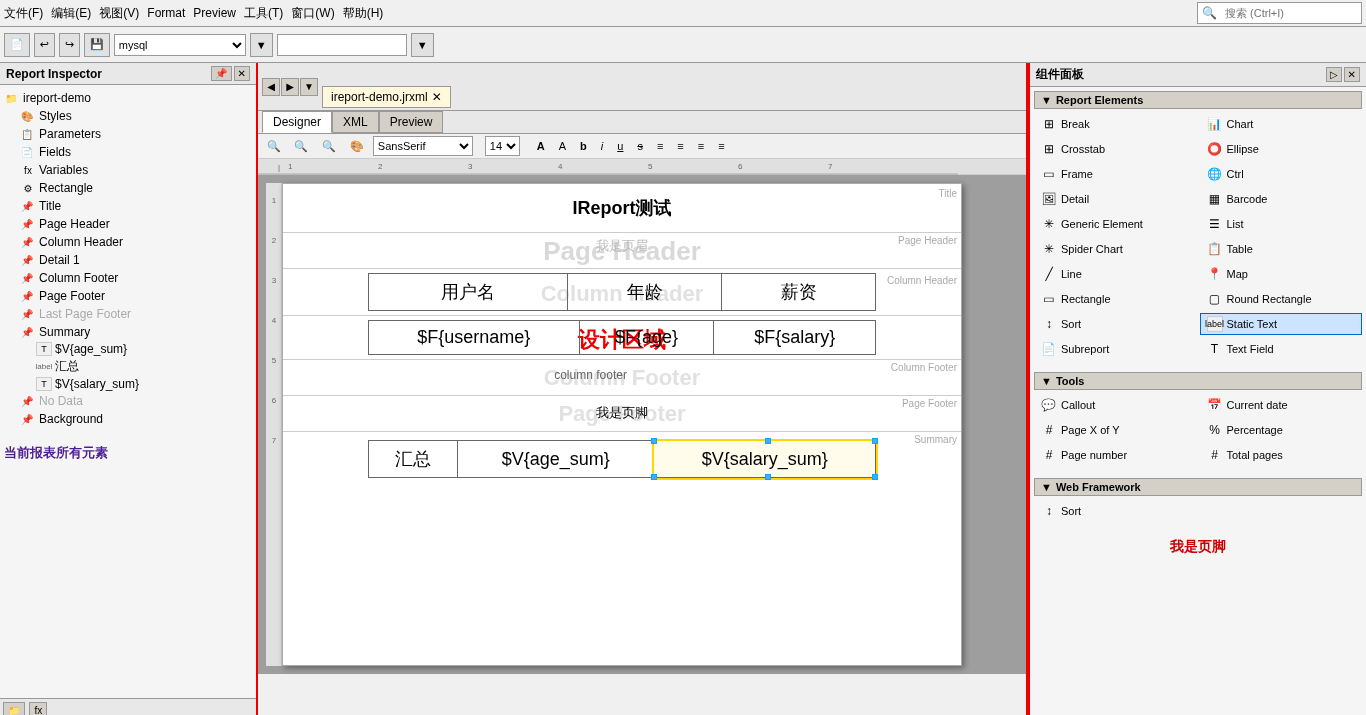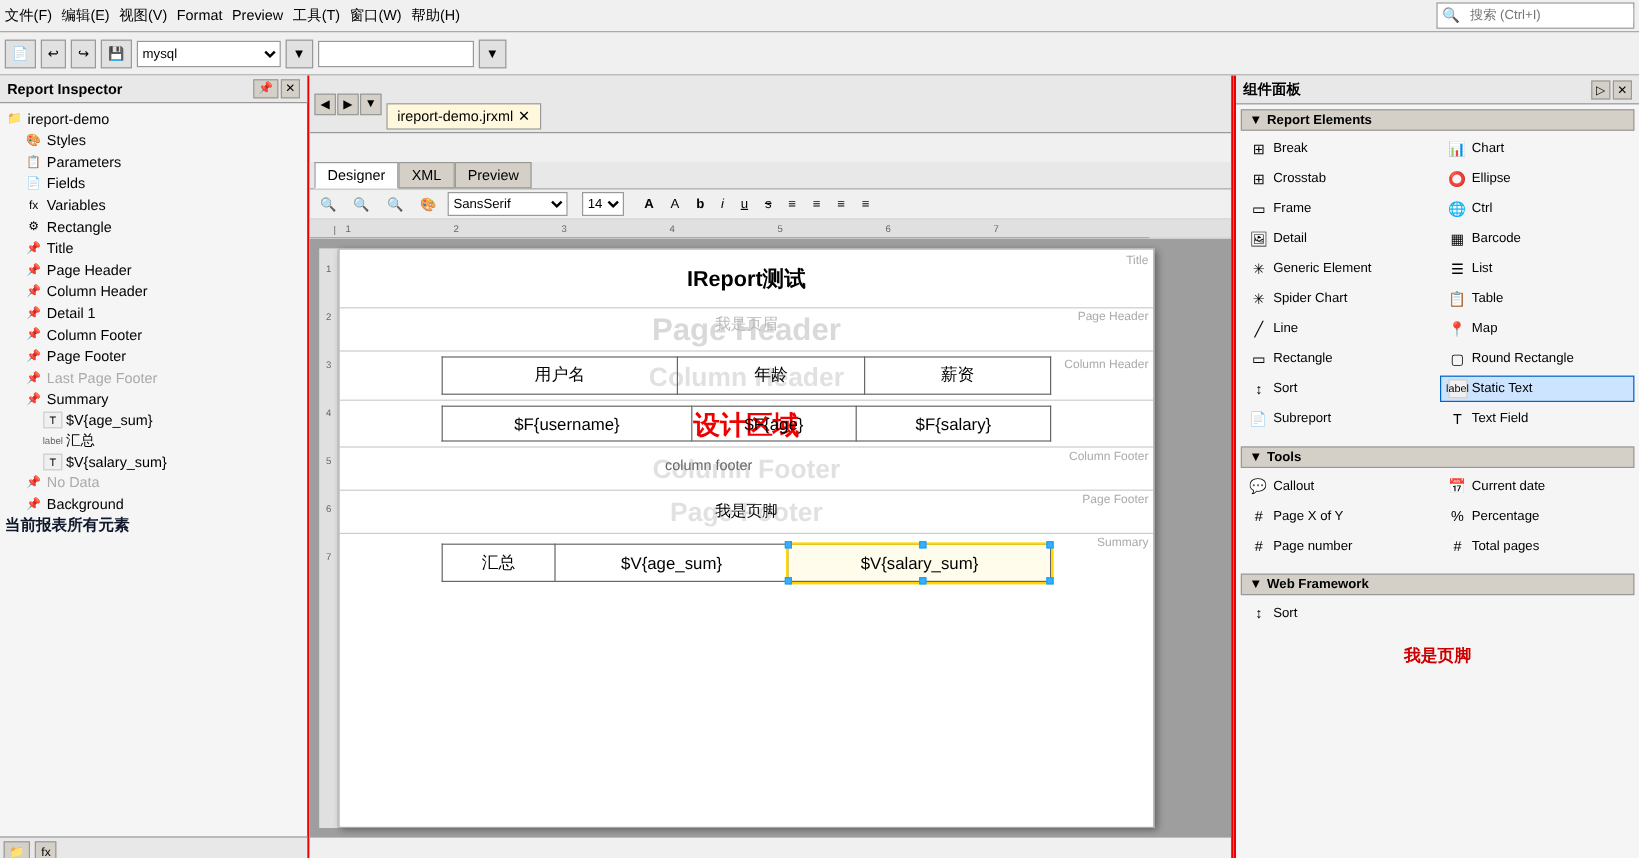--- a/index.html
+++ b/index.html
@@ -23,37 +23,37 @@
     
     .left-panel { width: 258px; background: #f5f5f5; border-right: 2px solid #e00; display: flex; flex-direction: column; }
     .panel-header { background: #e8e8e8; border-bottom: 1px solid #999; padding: 3px 6px; display: flex; align-items: center; justify-content: space-between; font-weight: bold; font-size: 12px; }
     .panel-header-btns { display: flex; gap: 2px; }
     .panel-header-btn { font-size: 10px; cursor: pointer; padding: 1px 3px; background: #d4d0c8; border: 1px solid #999; }
     .tree-area { flex: 1; overflow-y: auto; padding: 4px; }
     .tree-item { padding: 1px 0; cursor: pointer; display: flex; align-items: center; gap: 3px; white-space: nowrap; }
     .tree-item .icon { width: 16px; height: 16px; display: inline-flex; align-items: center; justify-content: center; font-size: 10px; }
     .tree-item .label { font-size: 12px; }
     .tree-indent { padding-left: 16px; }
-    .red-label { color: #0f172a; font-weight: bold; font-size: 13px; margin-top: 0; display: block; }
+    .red-label { color: #4c1d95; font-weight: bold; font-size: 13px; margin-top: 16px; display: block; }
     .panel-footer { border-top: 1px solid #999; padding: 3px; display: flex; gap: 4px; background: #e8e8e8; }
     .panel-footer-btn { font-size: 10px; cursor: pointer; padding: 2px 4px; background: #d4d0c8; border: 1px solid #999; }
 
     
     .center-panel { flex: 1; background: #f0f0f0; border-right: 2px solid #e00; display: flex; flex-direction: column; overflow: hidden; }
     .center-top { background: #e8e8e8; border-bottom: 1px solid #999; display: flex; align-items: center; gap: 4px; padding: 2px 4px; }
     .tab-btn { padding: 3px 10px; border: 1px solid #999; background: #d4d0c8; cursor: pointer; font-size: 12px; }
     .tab-btn.active { background: white; border-bottom: 1px solid white; }
     .tab-file { background: #fff8dc; border: 1px solid #999; padding: 3px 8px; display: flex; align-items: center; gap: 4px; font-size: 12px; margin-top: 21px; }
     .format-bar { background: #f0f0f0; border-bottom: 1px solid #ccc; padding: 2px 4px; display: flex; align-items: center; gap: 4px; flex-wrap: wrap; }
     .fmt-btn { padding: 1px 4px; border: 1px solid transparent; cursor: pointer; font-size: 11px; background: transparent; }
     .fmt-select { height: 20px; font-size: 11px; border: 1px solid #999; background: white; }
 
     
     .design-table { border-collapse: collapse; width: 75%; margin: 4px auto; }
-    .design-table td { border: 1px solid #666; padding: 6px 12px; text-align: center; font-size: 14px; }
+    .design-table td { border: 1px solid #666; padding: 6px 12px; text-align: center; font-size: 18px; }
 
     
     .right-panel { width: 338px; background: #f5f5f5; border-left: 2px solid #e00; display: flex; flex-direction: column; overflow-y: auto; }
     .right-panel-header { background: #e8e8e8; border-bottom: 1px solid #999; padding: 3px 6px; display: flex; align-items: center; justify-content: space-between; font-weight: bold; font-size: 12px; }
     .component-section { padding: 4px; }
     .component-section-title { background: #d4d0c8; border: 1px solid #999; padding: 2px 6px; font-weight: bold; font-size: 11px; display: flex; align-items: center; gap: 4px; cursor: pointer; margin-bottom: 4px; }
     .component-grid { display: grid; grid-template-columns: 1fr 1fr; gap: 3px; margin-bottom: 4px; }
     .component-item { display: flex; align-items: center; gap: 4px; padding: 2px 6px; border: 1px solid transparent; cursor: pointer; font-size: 11px; }
     .comp-icon { width: 16px; height: 16px; display: inline-flex; align-items: center; justify-content: center; font-size: 12px; }
     .red-section-label { color: #cc0000; font-size: 14px; font-weight: bold; text-align: center; padding: 8px; }
@@ -83,21 +83,21 @@
     <span style="padding:0 4px;color:#666;">🔍</span>
     <input type="text" placeholder="搜索 (Ctrl+I)" style="">
   </div>
 </div>
 
 <div class="toolbar">
   <button class="toolbar-btn">📄</button>
   <button class="toolbar-btn">↩</button>
   <button class="toolbar-btn">↪</button>
   <button class="toolbar-btn">💾</button>
-  <select class="toolbar-select" style="width:120px;">
+  <select class="toolbar-select" style="width:132px;">
     <option>mysql</option>
   </select>
   <button class="toolbar-btn">▼</button>
   <input class="toolbar-input" style="width: 130px;" value="">
   <button class="toolbar-btn">▼</button>
 </div>
 
 <div class="main-layout">
 
   <div class="left-panel">
@@ -206,21 +206,21 @@
         <button class="nav-arrow">◀</button>
         <button class="nav-arrow">▶</button>
         <button class="nav-arrow">▼</button>
       </div>
       <div class="tab-file">
         <span>ireport-demo.jrxml</span>
         <span style="cursor:pointer;">✕</span>
       </div>
     </div>
 
-    <div style="background:#e8e8e8;border-bottom:1px solid #999;display:flex;gap:0;padding-left:4px;margin-top:24px;">
+    <div style="background:#e8e8e8;border-bottom:1px solid #999;display:flex;gap:0;padding-left:4px;">
       <button class="tab-btn active">Designer</button>
       <button class="tab-btn">XML</button>
       <button class="tab-btn">Preview</button>
     </div>
 
     <div class="format-bar">
       <button class="fmt-btn">🔍</button>
       <button class="fmt-btn">🔍</button>
       <button class="fmt-btn">🔍</button>
       <button class="fmt-btn">🎨</button>

